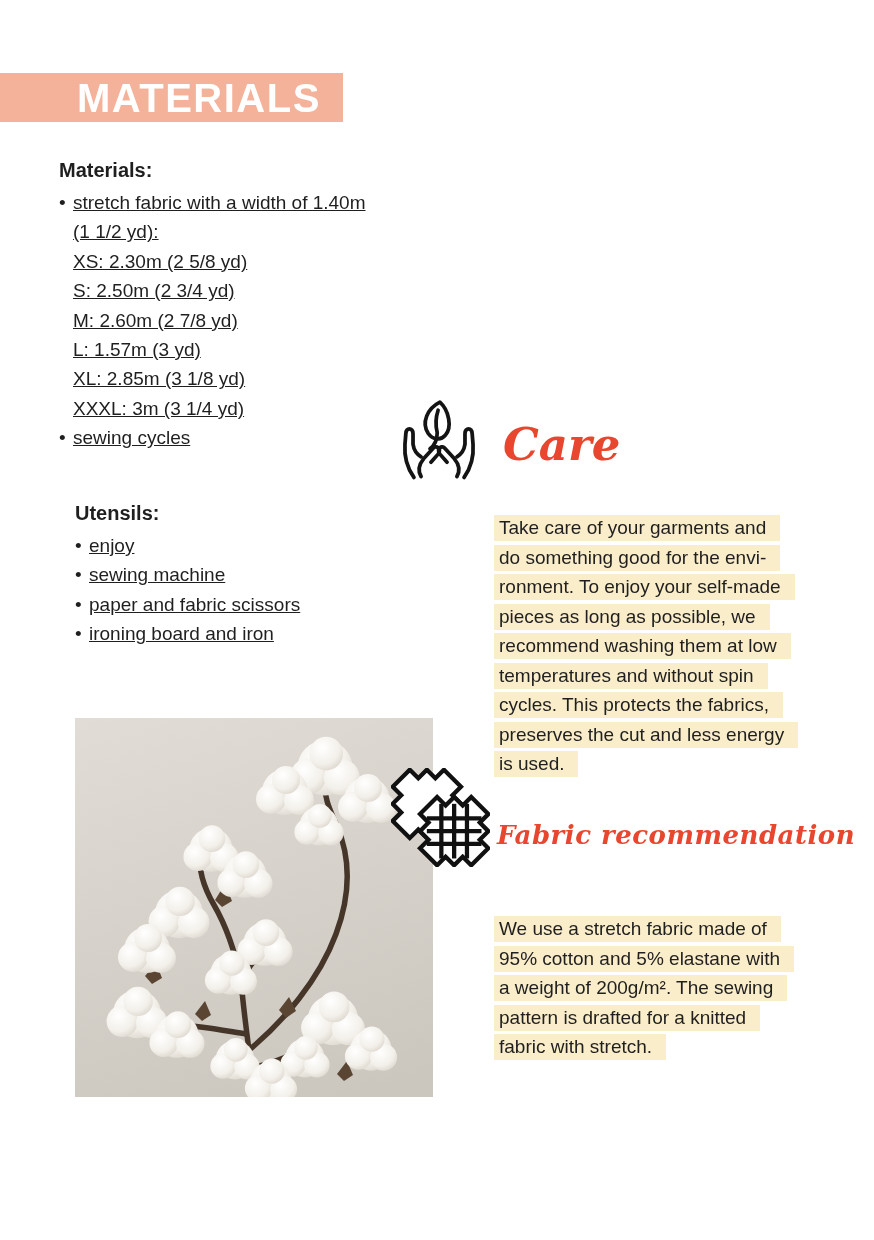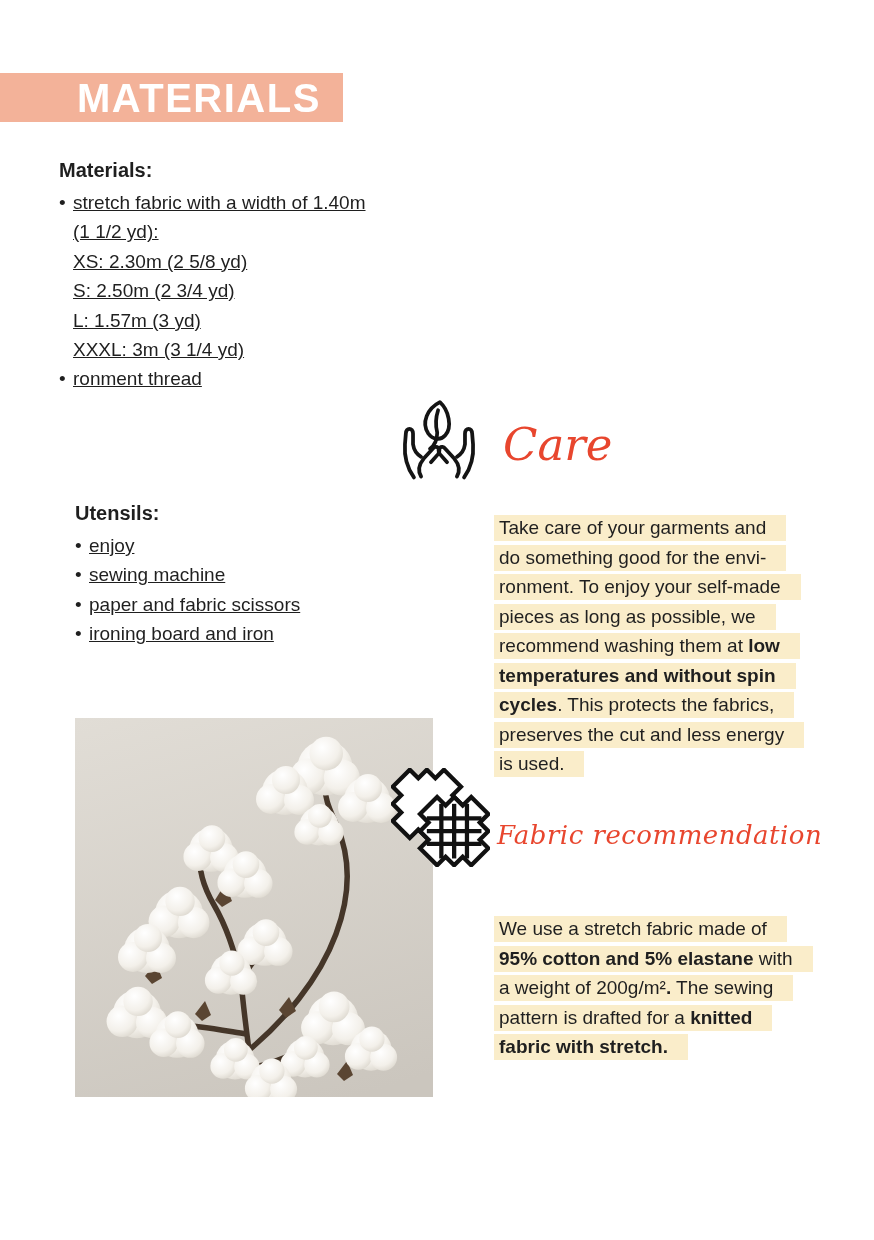--- a/index.html
+++ b/index.html
@@ -22,31 +22,31 @@
 
   
   .list-heading{font-size:20px;font-weight:700;line-height:24px;margin:0 0 6px 0;}
   .row{display:flex;font-size:19px;line-height:29.4px;}
   .bullet{flex:0 0 14px;width:14px;}
   .rtext{white-space:nowrap;text-decoration:underline;}
 
   
   .script{
     font-family:"DejaVu Serif","Liberation Serif",serif;
-    font-style:italic;font-weight:400;color:var(--red,#e8462e);
+    font-style:italic;font-weight:700;color:var(--red,#e8462e);
   }
   .care-head{left:503px;top:418px;font-size:45px;}
   .fabric-head{left:497px;top:820px;font-size:26px;letter-spacing:0.5px;text-align:right;}
 
   
   .para{font-size:19px;line-height:29.5px;width:350px;}
   .care-para{left:494px;top:513px;}
   .fabric-para{left:494px;top:914px;}
-  .hl{background:var(--hl,#faedca);padding:2px 20px 3px 5px;white-space:nowrap;}
-  .para b{font-weight:700;}
+  .hl{background:var(--hl,#faedca);padding:2px 14px 3px 5px;white-space:nowrap;}
+  .para b{font-weight:400;}
 
   
   .care-icon{left:396px;top:395px;width:86px;height:86px;}
   .fabric-icon{left:391px;top:768px;width:99px;height:99px;z-index:3;}
 
   
   .photo{left:75px;top:718px;width:358px;height:437px;z-index:1;}
 
   
   .pagenum{left:38px;top:1172px;font-size:30px;font-weight:700;line-height:36px;}
@@ -74,35 +74,37 @@
         <div class="row">
           <span class="bullet"></span>
           <span class="rtext">XS: 2.30m (2 5/8 yd)</span>
         </div>
         <div class="row">
           <span class="bullet"></span>
           <span class="rtext">S: 2.50m (2 3/4 yd)</span>
         </div>
         <div class="row">
           <span class="bullet"></span>
+          <span class="rtext">M: 2.60m (2 7/8 yd)</span>
         </div>
         <div class="row">
           <span class="bullet"></span>
           <span class="rtext">L: 1.57m (3 yd)</span>
         </div>
         <div class="row">
           <span class="bullet"></span>
+          <span class="rtext">XL: 2.85m (3 1/8 yd)</span>
         </div>
         <div class="row">
           <span class="bullet"></span>
           <span class="rtext">XXXL: 3m (3 1/4 yd)</span>
         </div>
         <div class="row">
           <span class="bullet">•</span>
-          <span class="rtext">ronment thread</span>
+          <span class="rtext">sewing cycles</span>
         </div>
       </div>
   </div>
 
   <div class="abs" style="left:75px;top:501px;">
     <div class="list-heading">Utensils:</div>
     <div>
         <div class="row">
           <span class="bullet">•</span>
           <span class="rtext">enjoy</span>

